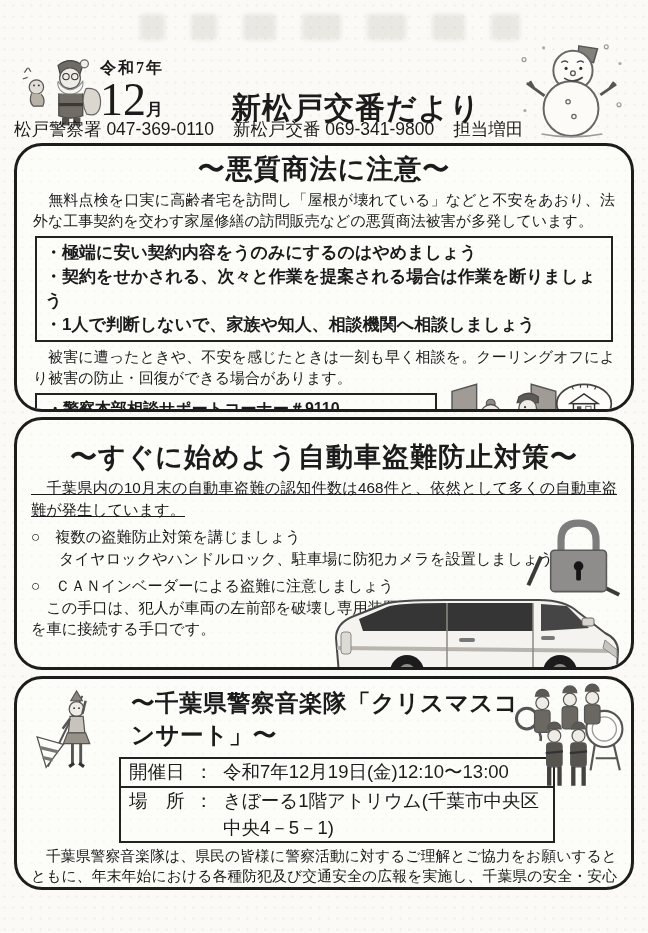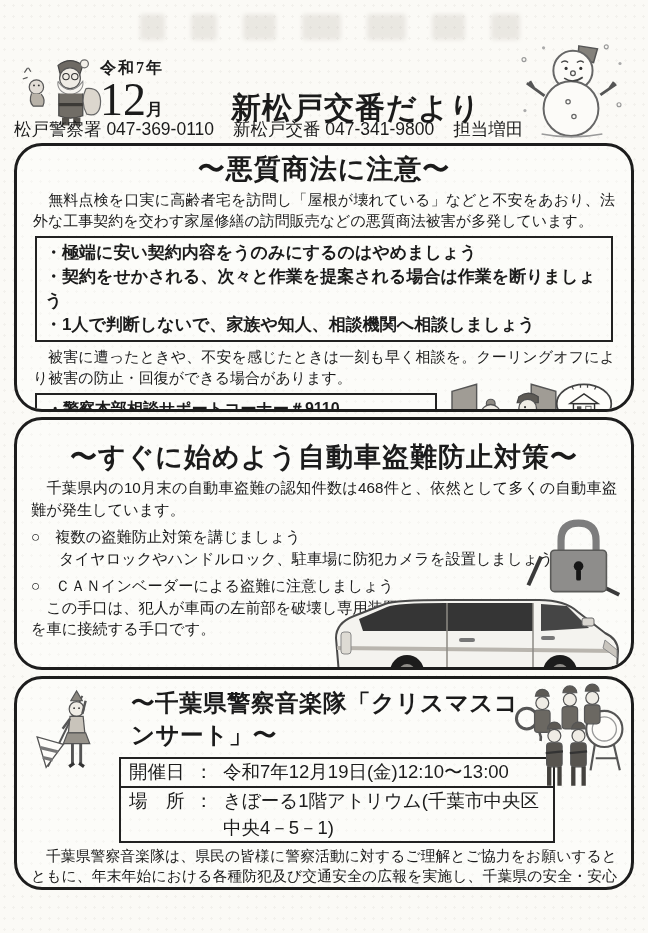--- a/index.html
+++ b/index.html
@@ -42,21 +42,21 @@
 
   
   .tips-box{border:2px solid #222;margin:4px 2px 4px 2px;padding:3px 8px;}
   .tips-box div{font-size:17px;font-weight:bold;line-height:1.42;}
   .s1-bottom{display:flex;align-items:flex-start;}
   .contact-box{border:2px solid #222;margin:2px 0 0 2px;padding:3px 10px;width:408px;box-sizing:border-box;}
   .contact-box .row{display:flex;justify-content:flex-start;font-size:16px;font-weight:bold;line-height:1.4;}
   .door-art{margin-left:6px;margin-top:-12px;}
 
   
-  #s2 .body-p{font-size:15.2px;}
+  #s2 .body-p{font-size:15.2px;text-decoration:underline;}
   .point{font-family:"Liberation Serif","DejaVu Serif",serif;font-size:15.2px;line-height:1.42;margin:6px 0 0;}
   .point .pt-body{margin-left:28px;}
   .narrow1{max-width:370px;}
   .padlock{position:absolute;right:10px;top:92px;}
   .van{position:absolute;right:4px;top:168px;}
 
   
   .s3-head{position:relative;margin:0 96px 0 100px;font-size:23.5px;font-weight:900;letter-spacing:.5px;padding-top:6px;}
   .major{position:absolute;left:16px;top:4px;}
   .band{position:absolute;right:6px;top:4px;}
@@ -133,21 +133,21 @@
       <circle cx="57" cy="63" r="2.2" fill="none" stroke="#666" stroke-width="1.3"></circle>
       <circle cx="63" cy="78" r="2.2" fill="none" stroke="#666" stroke-width="1.3"></circle>
       <path d="M30,96 q30,6 62,0" stroke="#999" stroke-width="1.5" fill="none"></path>
     </svg>
   </div>
 
   <div class="contact-line">
     <b>松戸警察署</b>
     <b>047-369-0110</b><span class="sp"></span>
     <b>新松戸交番</b>
-    <b>047-341-9800</b><span class="sp"></span>
+    <b>069-341-9800</b><span class="sp"></span>
     <b>担当増田</b>
   </div>
 
   <section class="sec" id="s1">
     <h2>〜悪質商法に注意〜</h2>
     <p class="body-p">　無料点検を口実に高齢者宅を訪問し「屋根が壊れている」などと不安をあおり、法外な工事契約を交わす家屋修繕の訪問販売などの悪質商法被害が多発しています。</p>
     <div class="tips-box">
       <div>・極端に安い契約内容をうのみにするのはやめましょう</div>
       <div>・契約をせかされる、次々と作業を提案される場合は作業を断りましょう</div>
       <div>・1人で判断しないで、家族や知人、相談機関へ相談しましょう</div>

